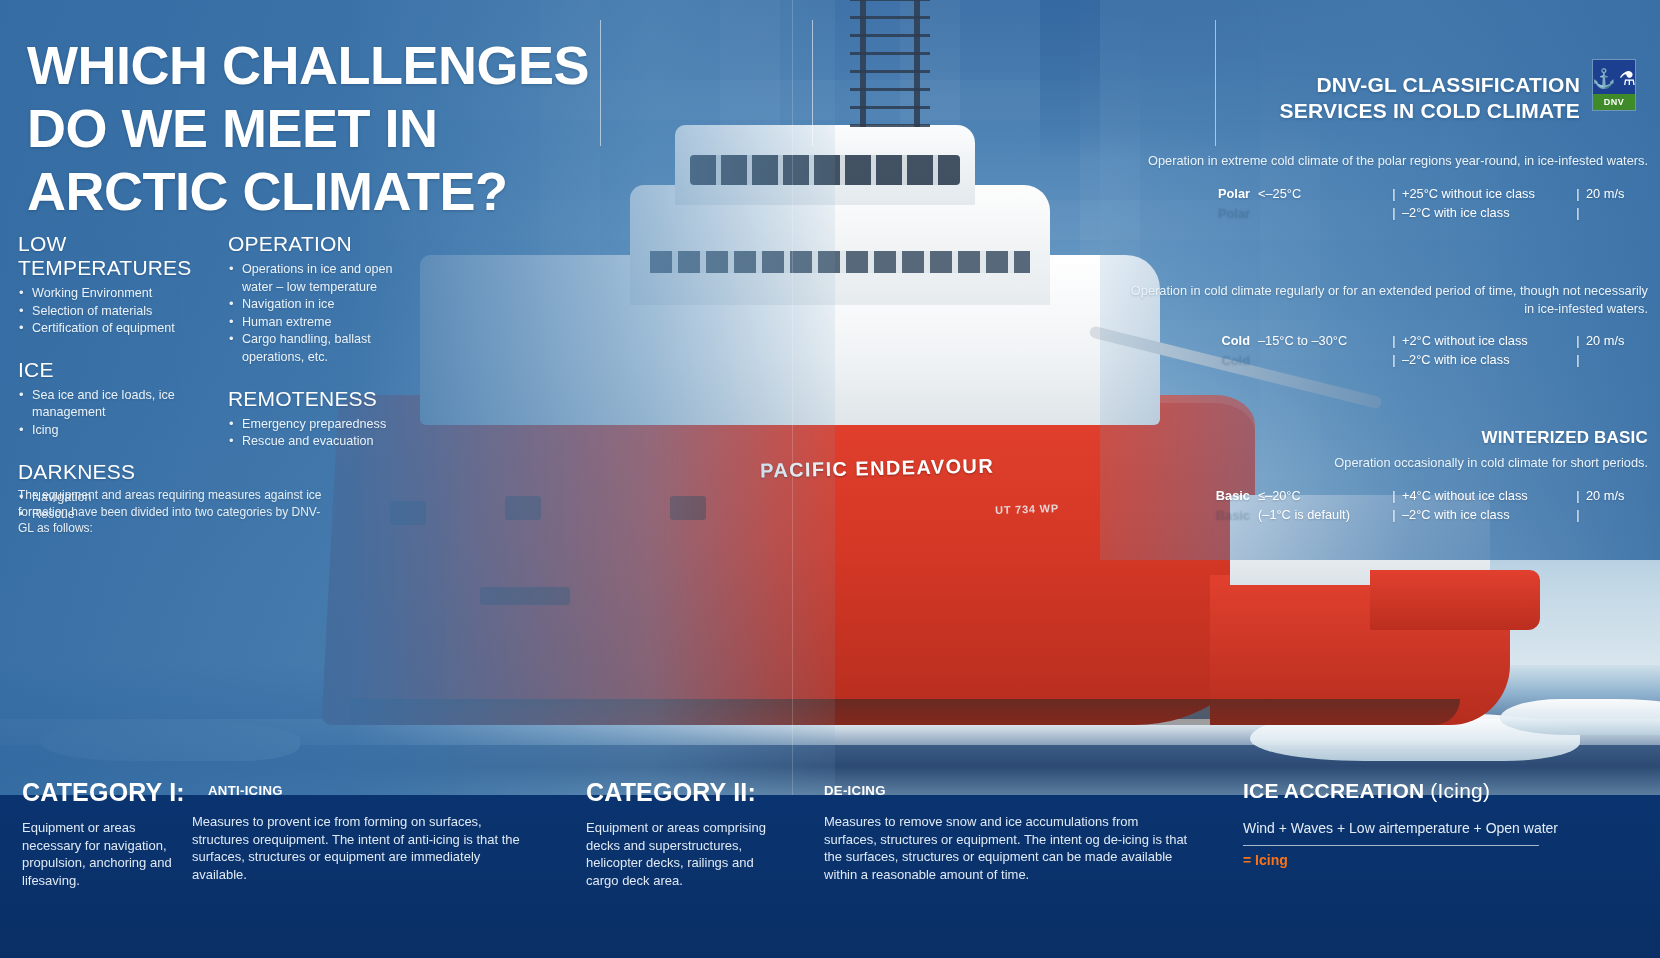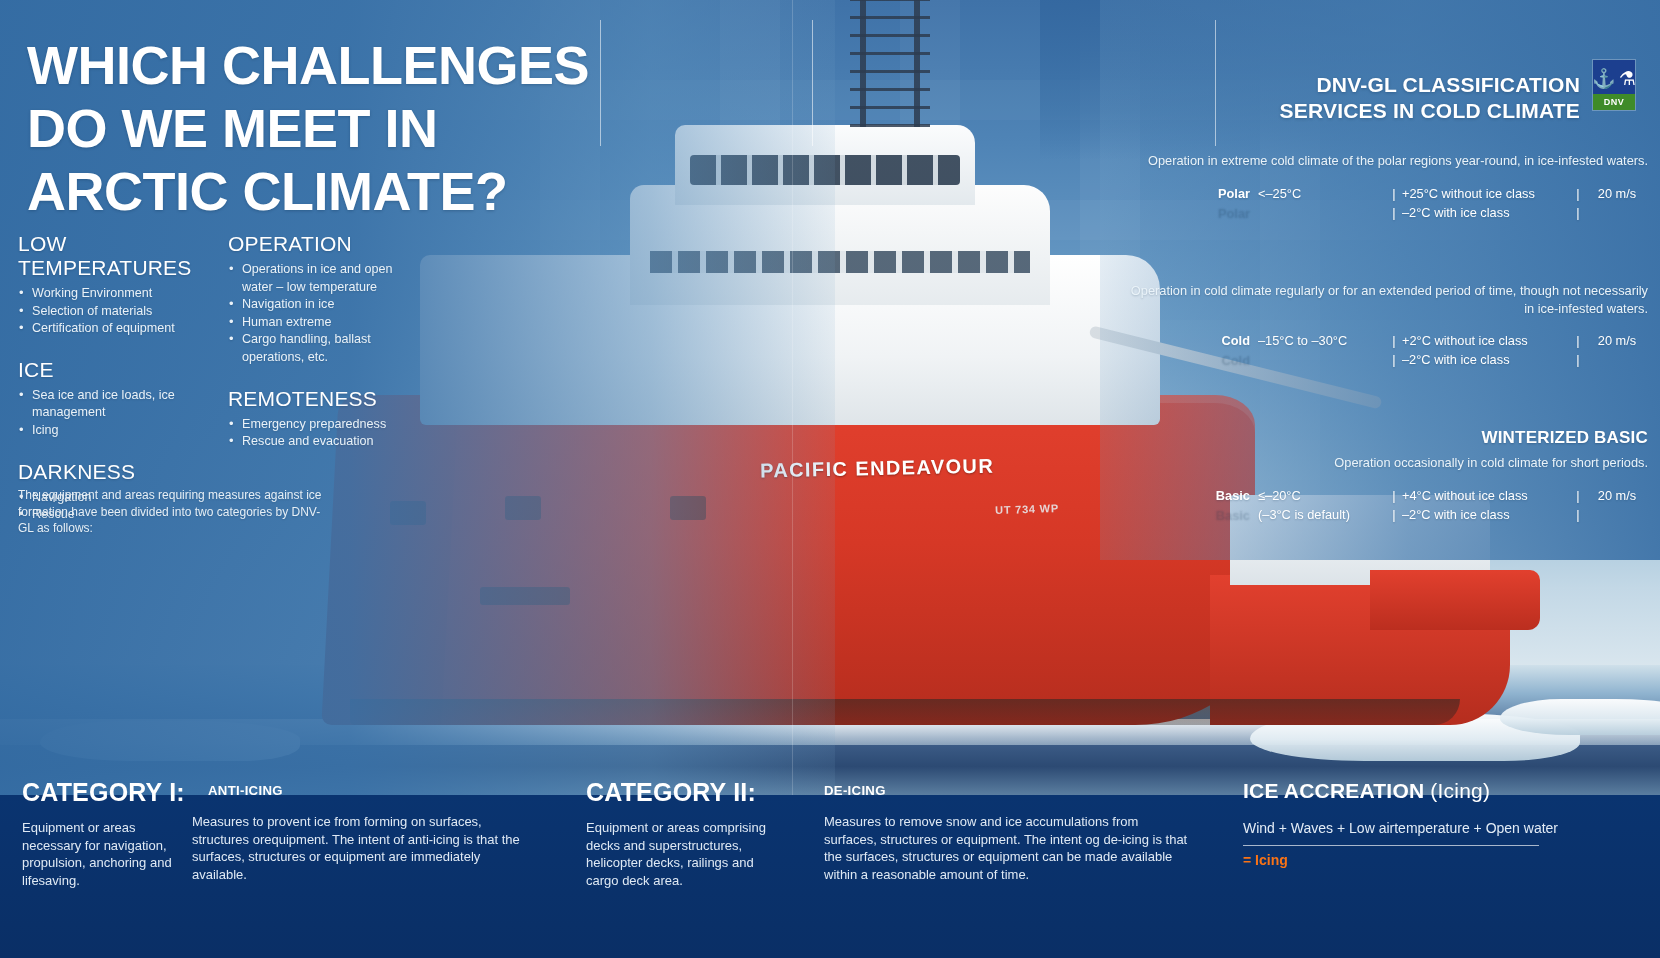--- a/index.html
+++ b/index.html
@@ -242,21 +242,21 @@
   }
   .rrow {
     margin-top: 14px; color: #ffffff; font-size: 12.8px; line-height: 19px;
     display: flex; justify-content: flex-end; align-items: flex-start;
     text-shadow: 0 1px 2px rgba(10,40,70,.22);
   }
   .rrow .lbl { font-weight: 800; padding-right: 8px; white-space: nowrap; }
   .rrow .c1 { width: 128px; text-align: left; }
   .rrow .sep { width: 16px; text-align: center; color: #ffffff; }
   .rrow .c2 { width: 168px; text-align: left; white-space: nowrap; }
-  .rrow .c3 { width: 62px; text-align: center; white-space: nowrap; }
+  .rrow .c3 { width: 62px; text-align: left; white-space: nowrap; }
   .rrow.second { margin-top: 0; }
   .rrow.second .lbl { color: transparent; }
 
   
   .bottom {
     position: absolute; left: 0; top: 795px; width: 1660px; height: 163px;
     background: #0a3370;
     background: linear-gradient(180deg,#0a3470 0%, #0a2f66 100%);
   }
   .divider {
@@ -446,21 +446,21 @@
       <div class="rrow">
         <span class="lbl">Basic</span>
         <span class="c1">≤–20°C</span>
         <span class="sep">|</span>
         <span class="c2">+4°C without ice class</span>
         <span class="sep">|</span>
         <span class="c3">20 m/s</span>
       </div>
       <div class="rrow second">
         <span class="lbl">Basic</span>
-        <span class="c1">(–3°C is default)</span>
+        <span class="c1">(–1°C is default)</span>
         <span class="sep">|</span>
         <span class="c2">–2°C with ice class</span>
         <span class="sep">|</span>
         <span class="c3"></span>
       </div>
     </div>
   </div>
 
   <div class="bottom"></div>
 

